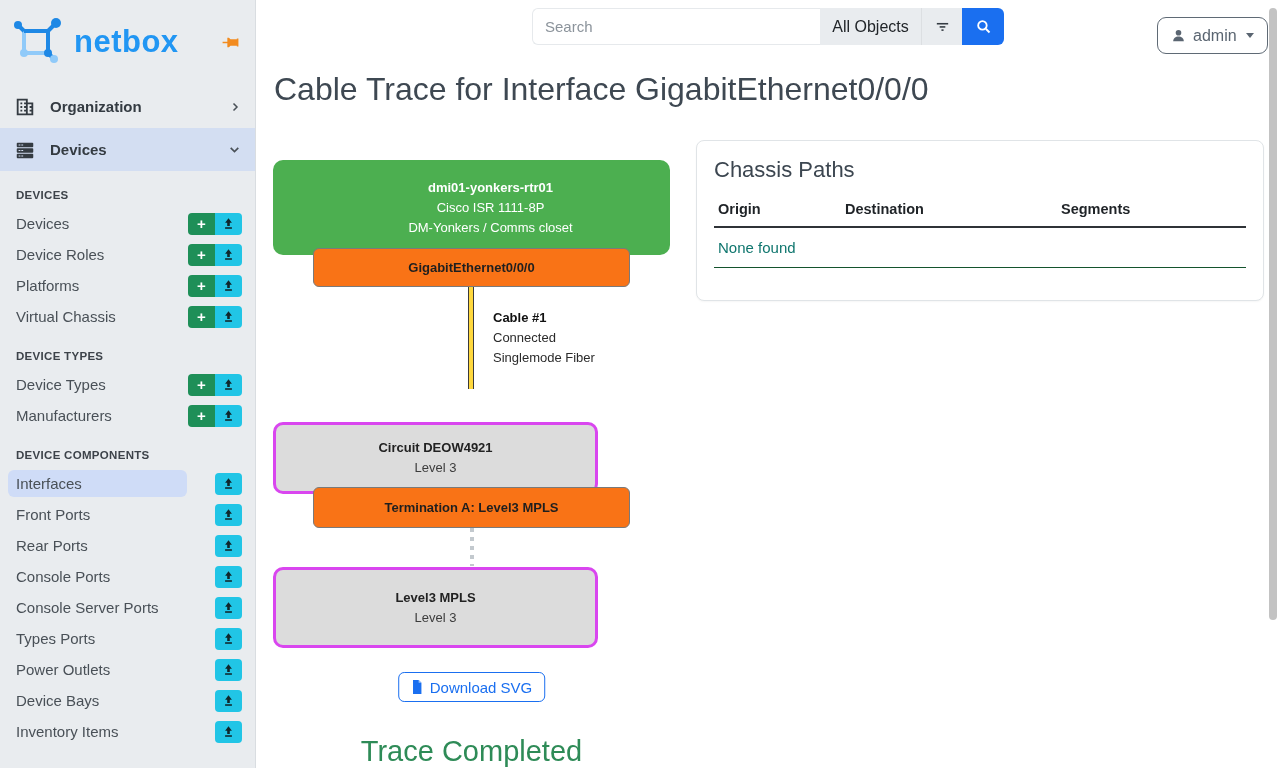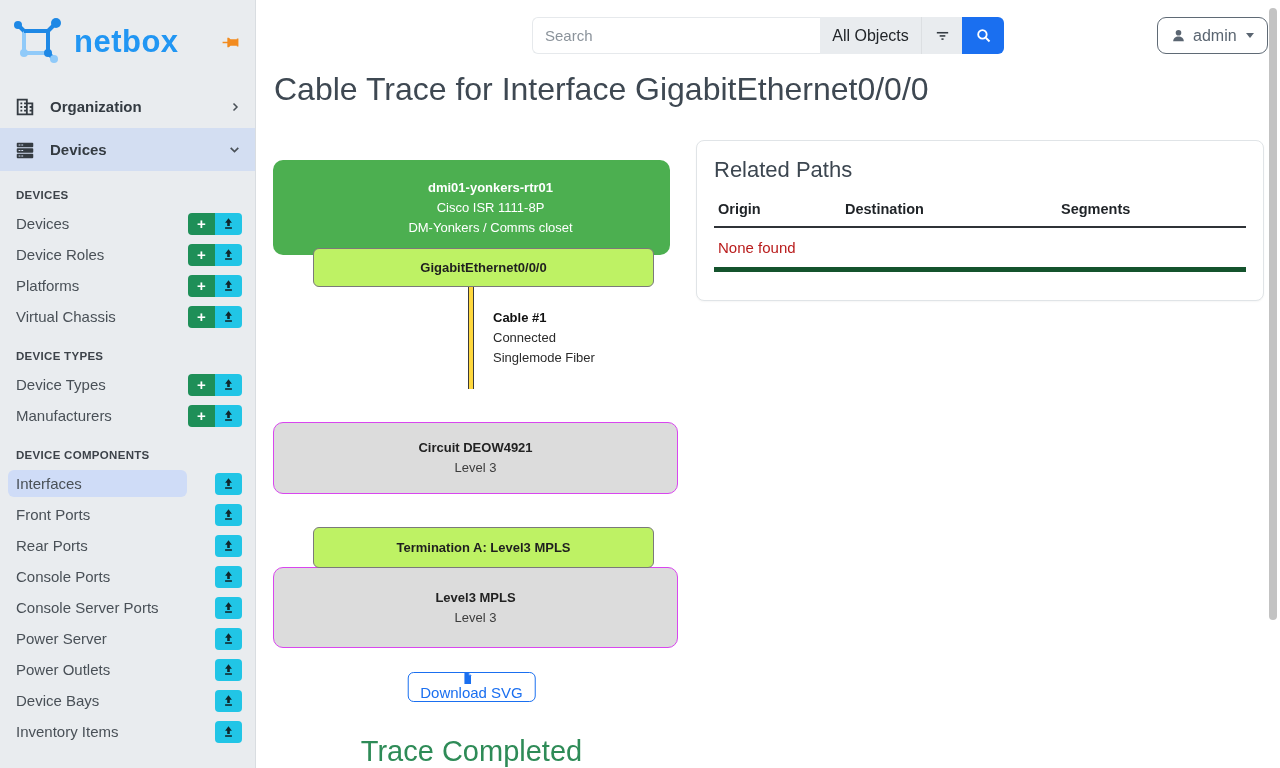--- a/index.html
+++ b/index.html
@@ -31,21 +31,21 @@
   .item-btns { display:flex; margin-left:auto; }
   .btn-add { width:27px; height:22px; background:#1e8f58; border-radius:4px 0 0 4px;
     color:#fff; font-size:15px; font-weight:700; display:flex; align-items:center; justify-content:center; cursor:pointer; }
   .btn-import { width:27px; height:22px; background:#21c5e6; display:flex; align-items:center; justify-content:center; cursor:pointer; border-radius:0 4px 4px 0; }
   .btn-import.solo { border-radius:4px; }
   .btn-import svg { display:block; }
 
   
   .main { position:absolute; left:256px; top:0; width:1024px; height:768px; background:#fff; }
 
-  .search-group { position:absolute; left:276px; top:17px; height:37px; display:flex; }
+  .search-group { position:absolute; left:276px; top:8px; height:37px; display:flex; }
   .search-input { width:288px; height:37px; border:1px solid #e6e9ec; border-right:none;
     border-radius:6px 0 0 6px; padding:0 12px; font-size:15px; color:#333; outline:none;
     font-family:"Liberation Sans",sans-serif; }
   .search-input::placeholder { color:#8b939b; }
   .seg { height:37px; border:none; background:#e9ecef; font-size:16px; color:#212529; cursor:pointer;
     font-family:"Liberation Sans",sans-serif; }
   .seg.scope { width:101px; }
   .seg.filter { width:41px; border-left:1px solid #dcdfe2; display:flex; align-items:center; justify-content:center; }
   .seg.go { width:42px; background:#1a6ff0; border-radius:0 6px 6px 0; display:flex; align-items:center; justify-content:center; }
 
@@ -57,50 +57,50 @@
     border-top:5px solid #5a6571; }
 
   .page-title { position:absolute; left:18px; top:71px; font-size:32px; font-weight:400; color:#3e4852; }
 
   
   .diagram { position:absolute; left:17px; top:160px; width:397px; height:608px; }
   .dev-box { position:absolute; left:0; top:0; width:397px; height:95px; background:#4caf50;
     border-radius:10px; display:flex; flex-direction:column; align-items:center; justify-content:center;
     color:#fff; font-size:13px; line-height:20px; cursor:pointer;padding-left:38px; }
   .dev-box .nm { font-weight:700; }
-  .port-box { position:absolute; left:40px; width:341px; height:39px; background:#bef264;
+  .port-box { position:absolute; left:40px; width:317px; height:39px; background:#f97316;
     border:1px solid #7a7a7a; border-radius:6px; display:flex; align-items:center; justify-content:center;
     font-size:13px; font-weight:700; color:#1f1f1f; z-index:3; cursor:pointer; }
-  .big-box { position:absolute; left:0; width:405px; background:#dcdcdc; border:1px solid #d946ef;
+  .big-box { position:absolute; left:0; width:325px; background:#dcdcdc; border:3px solid #d946ef;
     border-radius:10px; display:flex; flex-direction:column; align-items:center; justify-content:center;
     font-size:13px; line-height:20px; color:#3c3c3c; z-index:1; cursor:pointer; }
   .big-box .nm { font-weight:700; color:#222; }
   .cable-line { position:absolute; left:195px; top:127px; width:6px; height:102px;
     background:#ffd83d; border-left:1px solid #3a3a3a; border-right:1px solid #3a3a3a; z-index:2; cursor:pointer; }
   .cable-text { position:absolute; left:220px; top:148px; font-size:13px; line-height:20px; color:#2b2b2b; z-index:2; }
   .cable-text .nm { font-weight:700; color:#111; }
   .dot-line { position:absolute; left:197px; top:368px; width:4px; height:38px;
     background:repeating-linear-gradient(to bottom,#c3c9ce 0 4px,transparent 4px 9px); z-index:0; }
   .dl-btn { position:absolute; left:50%; transform:translateX(-50%); top:512px; height:30px;
     border:1px solid #1a6ff0; border-radius:6px; background:#fff; color:#1a6ff0; font-size:15px;
     display:flex; align-items:center; padding:0 12px; white-space:nowrap; cursor:pointer;
-    font-family:"Liberation Sans",sans-serif;flex-direction:column; }
+    font-family:"Liberation Sans",sans-serif; }
   .dl-btn svg { margin-right:7px; }
   .trace-status { position:absolute; left:50%; transform:translateX(-50%); top:575px;
     font-size:29px; font-weight:500; color:#2e8b57; white-space:nowrap; }
 
   
   .card { position:absolute; left:440px; top:140px; width:568px; height:161px; background:#fff;
     border:1px solid #e0e4e7; border-radius:8px; box-shadow:0 1px 2px rgba(0,0,0,.04); }
   .card-title { padding:16px 17px 0 17px; font-size:22px; color:#3c4650; }
   .rp-table { width:calc(100% - 34px); margin:14px 17px 0 17px; border-collapse:collapse; }
   .rp-table th { text-align:left; font-size:14.5px; font-weight:700; color:#1f2327;
     padding:4px 4px 9px 4px; border-bottom:2px solid #2f3337; }
   .rp-table th.c1 { width:127px; } .rp-table th.c2 { width:216px; }
-  .rp-table td { font-size:15px; color:#b91c1c; padding:11px 4px; border-bottom:5px solid #14532d; }
+  .rp-table td { font-size:15px; color:#0f766e; padding:11px 4px; border-bottom:1px solid #14532d; }
 
   .scrollbar-thumb { position:absolute; right:3px; top:8px; width:8px; height:612px;
     background:#c3c3c3; border-radius:4px; cursor:pointer; }
 </style>
 </head>
 <body>
 
 <div class="sidebar">
 
   <div class="logo-row">
@@ -324,21 +324,21 @@
       <span class="btn-import solo">
           <svg width="13" height="13" viewBox="0 0 16 16" fill="#10262b">
             <path d="M8 1.5L12.2 7H9.6v4.2H6.4V7H3.8Z"></path>
             <rect x="3.8" y="12.6" width="8.4" height="1.9"></rect>
           </svg>
         </span>
     </span>
   </div>
   <div class="nav-item">
     <span class="nav-label-wrap">
-        <span class="nav-label">Power Server</span>
+        <span class="nav-label">Types Ports</span>
       </span>
     <span class="item-btns">
       <span class="btn-import solo">
           <svg width="13" height="13" viewBox="0 0 16 16" fill="#10262b">
             <path d="M8 1.5L12.2 7H9.6v4.2H6.4V7H3.8Z"></path>
             <rect x="3.8" y="12.6" width="8.4" height="1.9"></rect>
           </svg>
         </span>
     </span>
   </div>
@@ -431,21 +431,21 @@
       <div>Connected</div>
       <div>Singlemode Fiber</div>
     </div>
 
 
     <div class="big-box" style="top:262px; height:72px;">
       <div class="nm">Circuit DEOW4921</div>
       <div>Level 3</div>
     </div>
 
-    <div class="port-box" style="top:327px; height:41px;margin-top:40px;">
+    <div class="port-box" style="top:327px; height:41px;">
       <span>Termination A: Level3 MPLS</span>
     </div>
 
     <div class="dot-line"></div>
 
     <div class="big-box" style="top:407px; height:81px;">
       <div class="nm">Level3 MPLS</div>
       <div>Level 3</div>
     </div>
 
@@ -454,21 +454,21 @@
         <path d="M2 0h8l4 4v16H2z"></path>
           <path d="M10 0l4 4h-4z" fill="#9ec3f7"></path>
       </svg>
       <span>Download SVG</span>
     </button>
 
     <div class="trace-status">Trace Completed</div>
   </div>
 
   <div class="card">
-    <div class="card-title">Related Paths</div>
+    <div class="card-title">Chassis Paths</div>
     <table class="rp-table">
       <thead>
         <tr>
           <th class="c1">Origin</th>
           <th class="c2">Destination</th>
           <th>Segments</th>
         </tr>
       </thead>
       <tbody>
         <tr>

